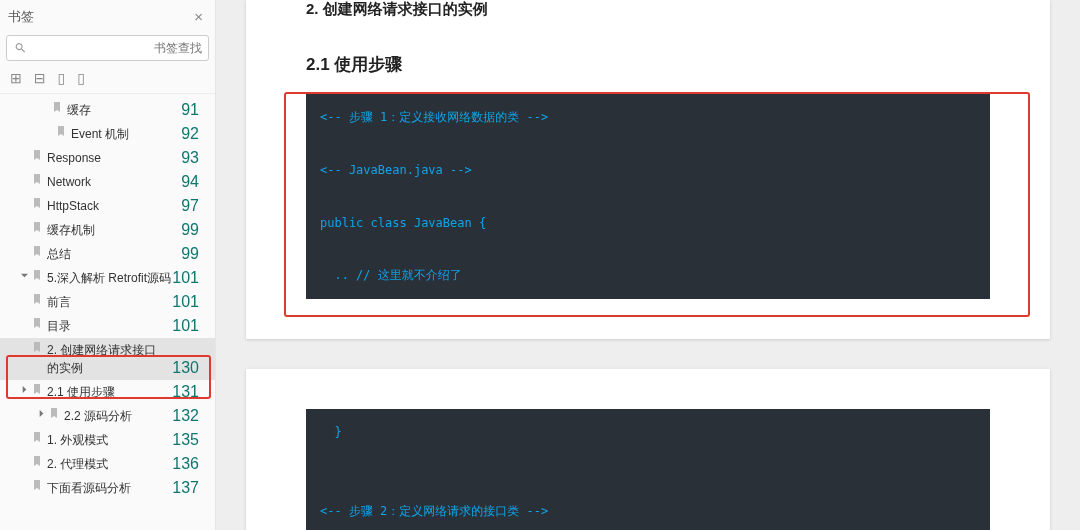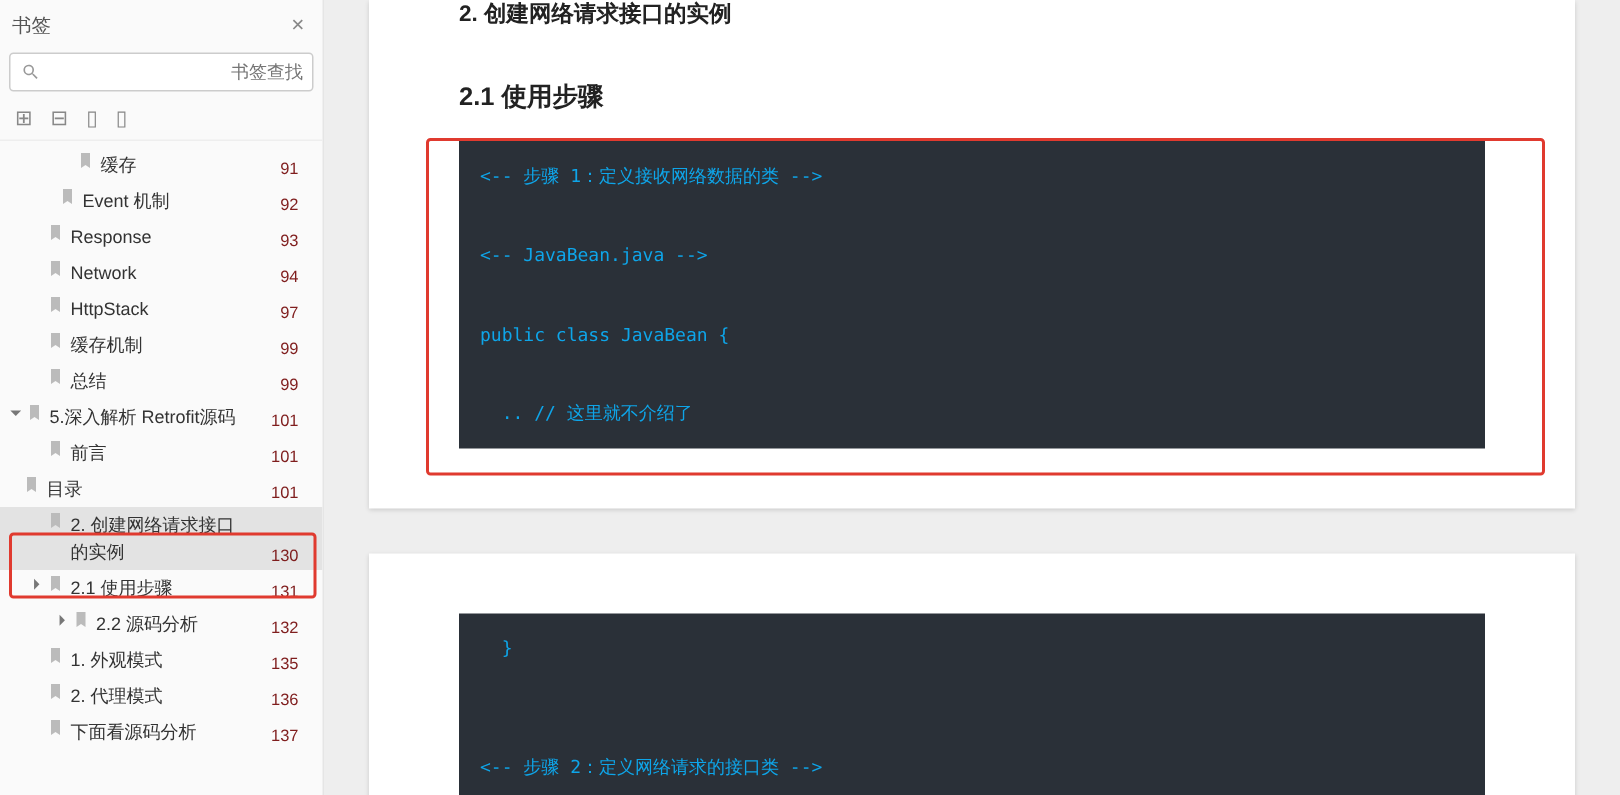--- a/index.html
+++ b/index.html
@@ -10,21 +10,21 @@
     .close-x { color:#888; font-size:15px; cursor:pointer; padding:2px 4px; }
     .search { margin:4px 6px 6px 6px; position:relative; }
     .search svg { position:absolute; left:8px; top:50%; transform:translateY(-50%); width:13px; height:13px; fill:#999; }
     .search input { width:100%; height:26px; padding:0 6px 0 26px; border:1px solid #ccc; border-radius:3px; font-size:12px; outline:none; background:#fff;text-align:right; }
     .tool-row { display:flex; gap:12px; padding:4px 8px 8px 10px; border-bottom:1px solid #eee; color:#888; }
     .tool-row span { cursor:pointer; font-size:14px; line-height:1; }
     .tree { flex:1; overflow:auto; padding:4px 0 8px 0; }
     .item { display:flex; align-items:center; justify-content:space-between; padding:3px 6px 3px 0; cursor:pointer; min-height:24px; }
     .item .lbl { display:flex; align-items:flex-start; gap:0; }
     .item .lbl .txt { line-height:1.5; }
-    .item .page { color:#7f1d1d; font-size:11px; padding-right:10px; align-self:flex-end; }
+    .item .page { color:#0f766e; font-size:16px; padding-right:10px; align-self:flex-end; }
     .bm-icon { width:12px; height:12px; display:inline-block; margin-right:4px; flex:0 0 auto; }
     .bm-icon svg { width:12px; height:12px; fill:#bbb; }
     .arrow { width:9px; height:9px; display:inline-block; margin-right:2px; flex:0 0 auto; }
     .arrow svg { width:9px; height:9px; fill:#777; }
     .item.selected { background:#e3e3e3; }
     .red-rect { position:absolute; border:2px solid #e03a2f; border-radius:3px; pointer-events:none; }
     .content { flex:1; background:#eee; overflow:auto; position:relative; }
     .page-card { background:#fff; margin:0 30px 30px 30px; box-shadow:0 1px 3px rgba(0,0,0,0.15); padding:0 60px 40px 60px; position:relative; }
     .page-card.first { padding-top:0; }
     .h3 { font-size:15px; font-weight:700; color:#222; margin:0 0 34px 0; padding-top:0; }
@@ -57,21 +57,21 @@
         <span class="lbl" style="padding-left:40px">
           <span class="arrow"></span>
           <span class="bm-icon"><svg viewBox="0 0 24 24">
               <path d="M6 2h12v20l-6-4-6 4z"></path>
             </svg></span>
           <span class="txt" style="">缓存</span>
         </span>
         <span class="page">91</span>
       </div>
       <div class="item">
-        <span class="lbl" style="padding-left:28px">
+        <span class="lbl" style="padding-left:44px">
           <span class="arrow"></span>
           <span class="bm-icon"><svg viewBox="0 0 24 24">
               <path d="M6 2h12v20l-6-4-6 4z"></path>
             </svg></span>
           <span class="txt" style="">Event 机制</span>
         </span>
         <span class="page">92</span>
       </div>
       <div class="item">
         <span class="lbl" style="padding-left:20px">
@@ -117,21 +117,21 @@
         <span class="lbl" style="padding-left:20px">
           <span class="arrow"></span>
           <span class="bm-icon"><svg viewBox="0 0 24 24">
               <path d="M6 2h12v20l-6-4-6 4z"></path>
             </svg></span>
           <span class="txt" style="">总结</span>
         </span>
         <span class="page">99</span>
       </div>
       <div class="item">
-        <span class="lbl" style="padding-left:6px">
+        <span class="lbl" style="padding-left:20px">
           <span class="arrow"><svg viewBox="0 0 10 10">
               <path d="M1 3l4 4 4-4z"></path>
             </svg></span>
           <span class="bm-icon"><svg viewBox="0 0 24 24">
               <path d="M6 2h12v20l-6-4-6 4z"></path>
             </svg></span>
           <span class="txt" style="">5.深入解析 Retrofit源码</span>
         </span>
         <span class="page">101</span>
       </div>
@@ -139,21 +139,21 @@
         <span class="lbl" style="padding-left:20px">
           <span class="arrow"></span>
           <span class="bm-icon"><svg viewBox="0 0 24 24">
               <path d="M6 2h12v20l-6-4-6 4z"></path>
             </svg></span>
           <span class="txt" style="">前言</span>
         </span>
         <span class="page">101</span>
       </div>
       <div class="item">
-        <span class="lbl" style="padding-left:4px">
+        <span class="lbl" style="padding-left:20px">
           <span class="arrow"></span>
           <span class="bm-icon"><svg viewBox="0 0 24 24">
               <path d="M6 2h12v20l-6-4-6 4z"></path>
             </svg></span>
           <span class="txt" style="">目录</span>
         </span>
         <span class="page">101</span>
       </div>
       <div class="item selected">
         <span class="lbl" style="padding-left:20px">

